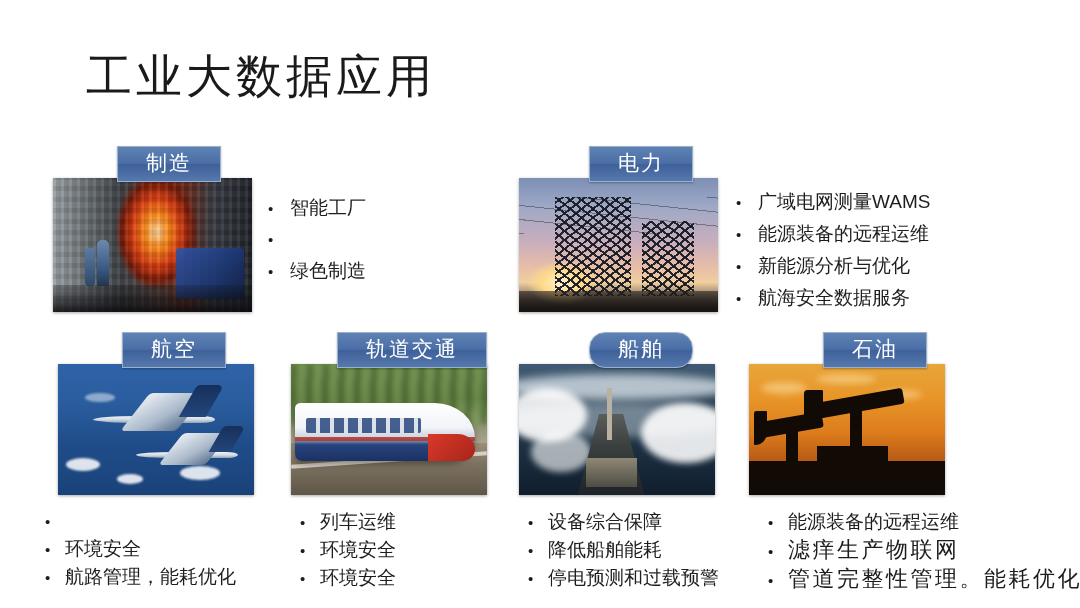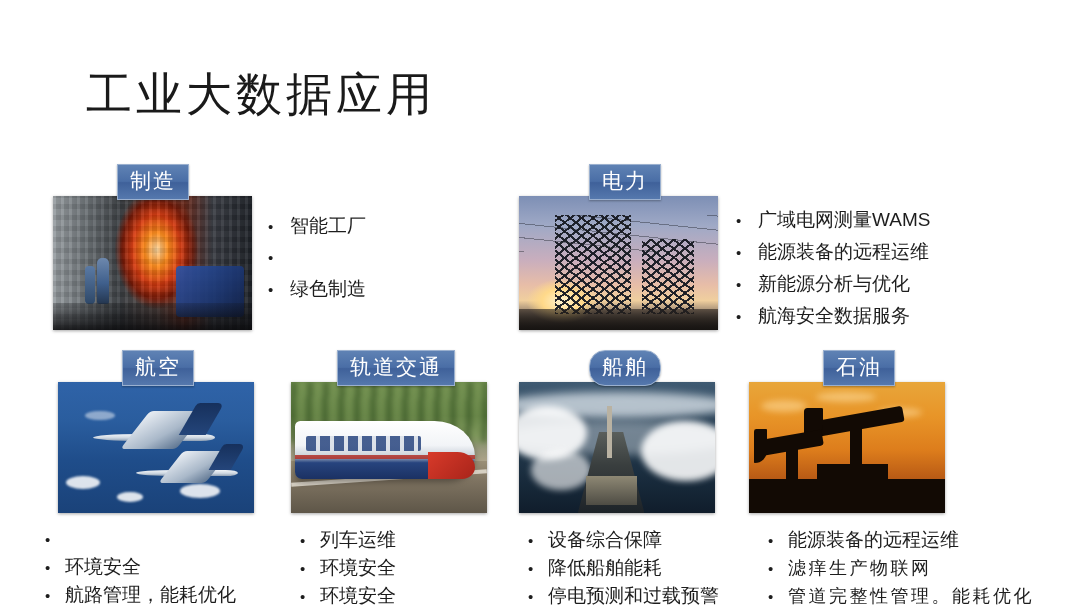--- a/index.html
+++ b/index.html
@@ -2,21 +2,21 @@
 <html><head>
 <meta charset="utf-8">
 <style>
   html,body{margin:0;padding:0;}
   body{
     width:1080px;height:608px;
     background:#ffffff;
     font-family:"Liberation Sans","DejaVu Sans",sans-serif;
     overflow:hidden;position:relative;
   }
-  .slide{position:absolute;inset:0;margin-top:18px;}
+  .slide{position:absolute;inset:0;}
 
   
   .title{
     position:absolute;left:86px;top:48px;
     font-size:46px;line-height:56px;
     letter-spacing:4px;
     color:#1a1a1a;font-weight:400;
     white-space:nowrap;
   }
 
@@ -205,21 +205,21 @@
     background:#120a04;
   }
   .ph-oil .jack .head{
     position:absolute;left:-4%;top:-6px;width:20%;height:34px;
     background:#120a04;border-radius:6px 2px 30px 2px;
   }
 
   
   .badge{
     position:absolute;
-    padding:3px 12px 5px;
+    padding:3px 28px 5px;
     background:linear-gradient(180deg,#5f82b4 0%,#4a6ea6 48%,#3f619a 52%,#5578ad 100%);
     border:1px solid #9ab0cf;
     color:#ffffff;
     font-size:21px;line-height:26px;
     letter-spacing:2px;
     box-shadow:0 1px 2px rgba(0,0,0,.3);
     white-space:nowrap;
     z-index:5;
   }
 
@@ -244,21 +244,21 @@
   .list-pwr .dot{width:22px;flex:0 0 22px;}
 
   .list-bottom li{font-size:19px;line-height:27px;}
   .list-bottom .dot{width:20px;flex:0 0 20px;}
 
   
   .thin{
     font-family:"DejaVu Sans",sans-serif;
     font-weight:400;
     letter-spacing:2.5px;
-    font-size:18px;
+    font-size:22px;
   }
 </style>
 </head>
 <body>
 
 <div class="slide">
 
   <div class="title">工业大数据应用</div>
 
   <div class="photo ph-mfg" style="left:53px;top:178px;width:199px;height:134px;">

